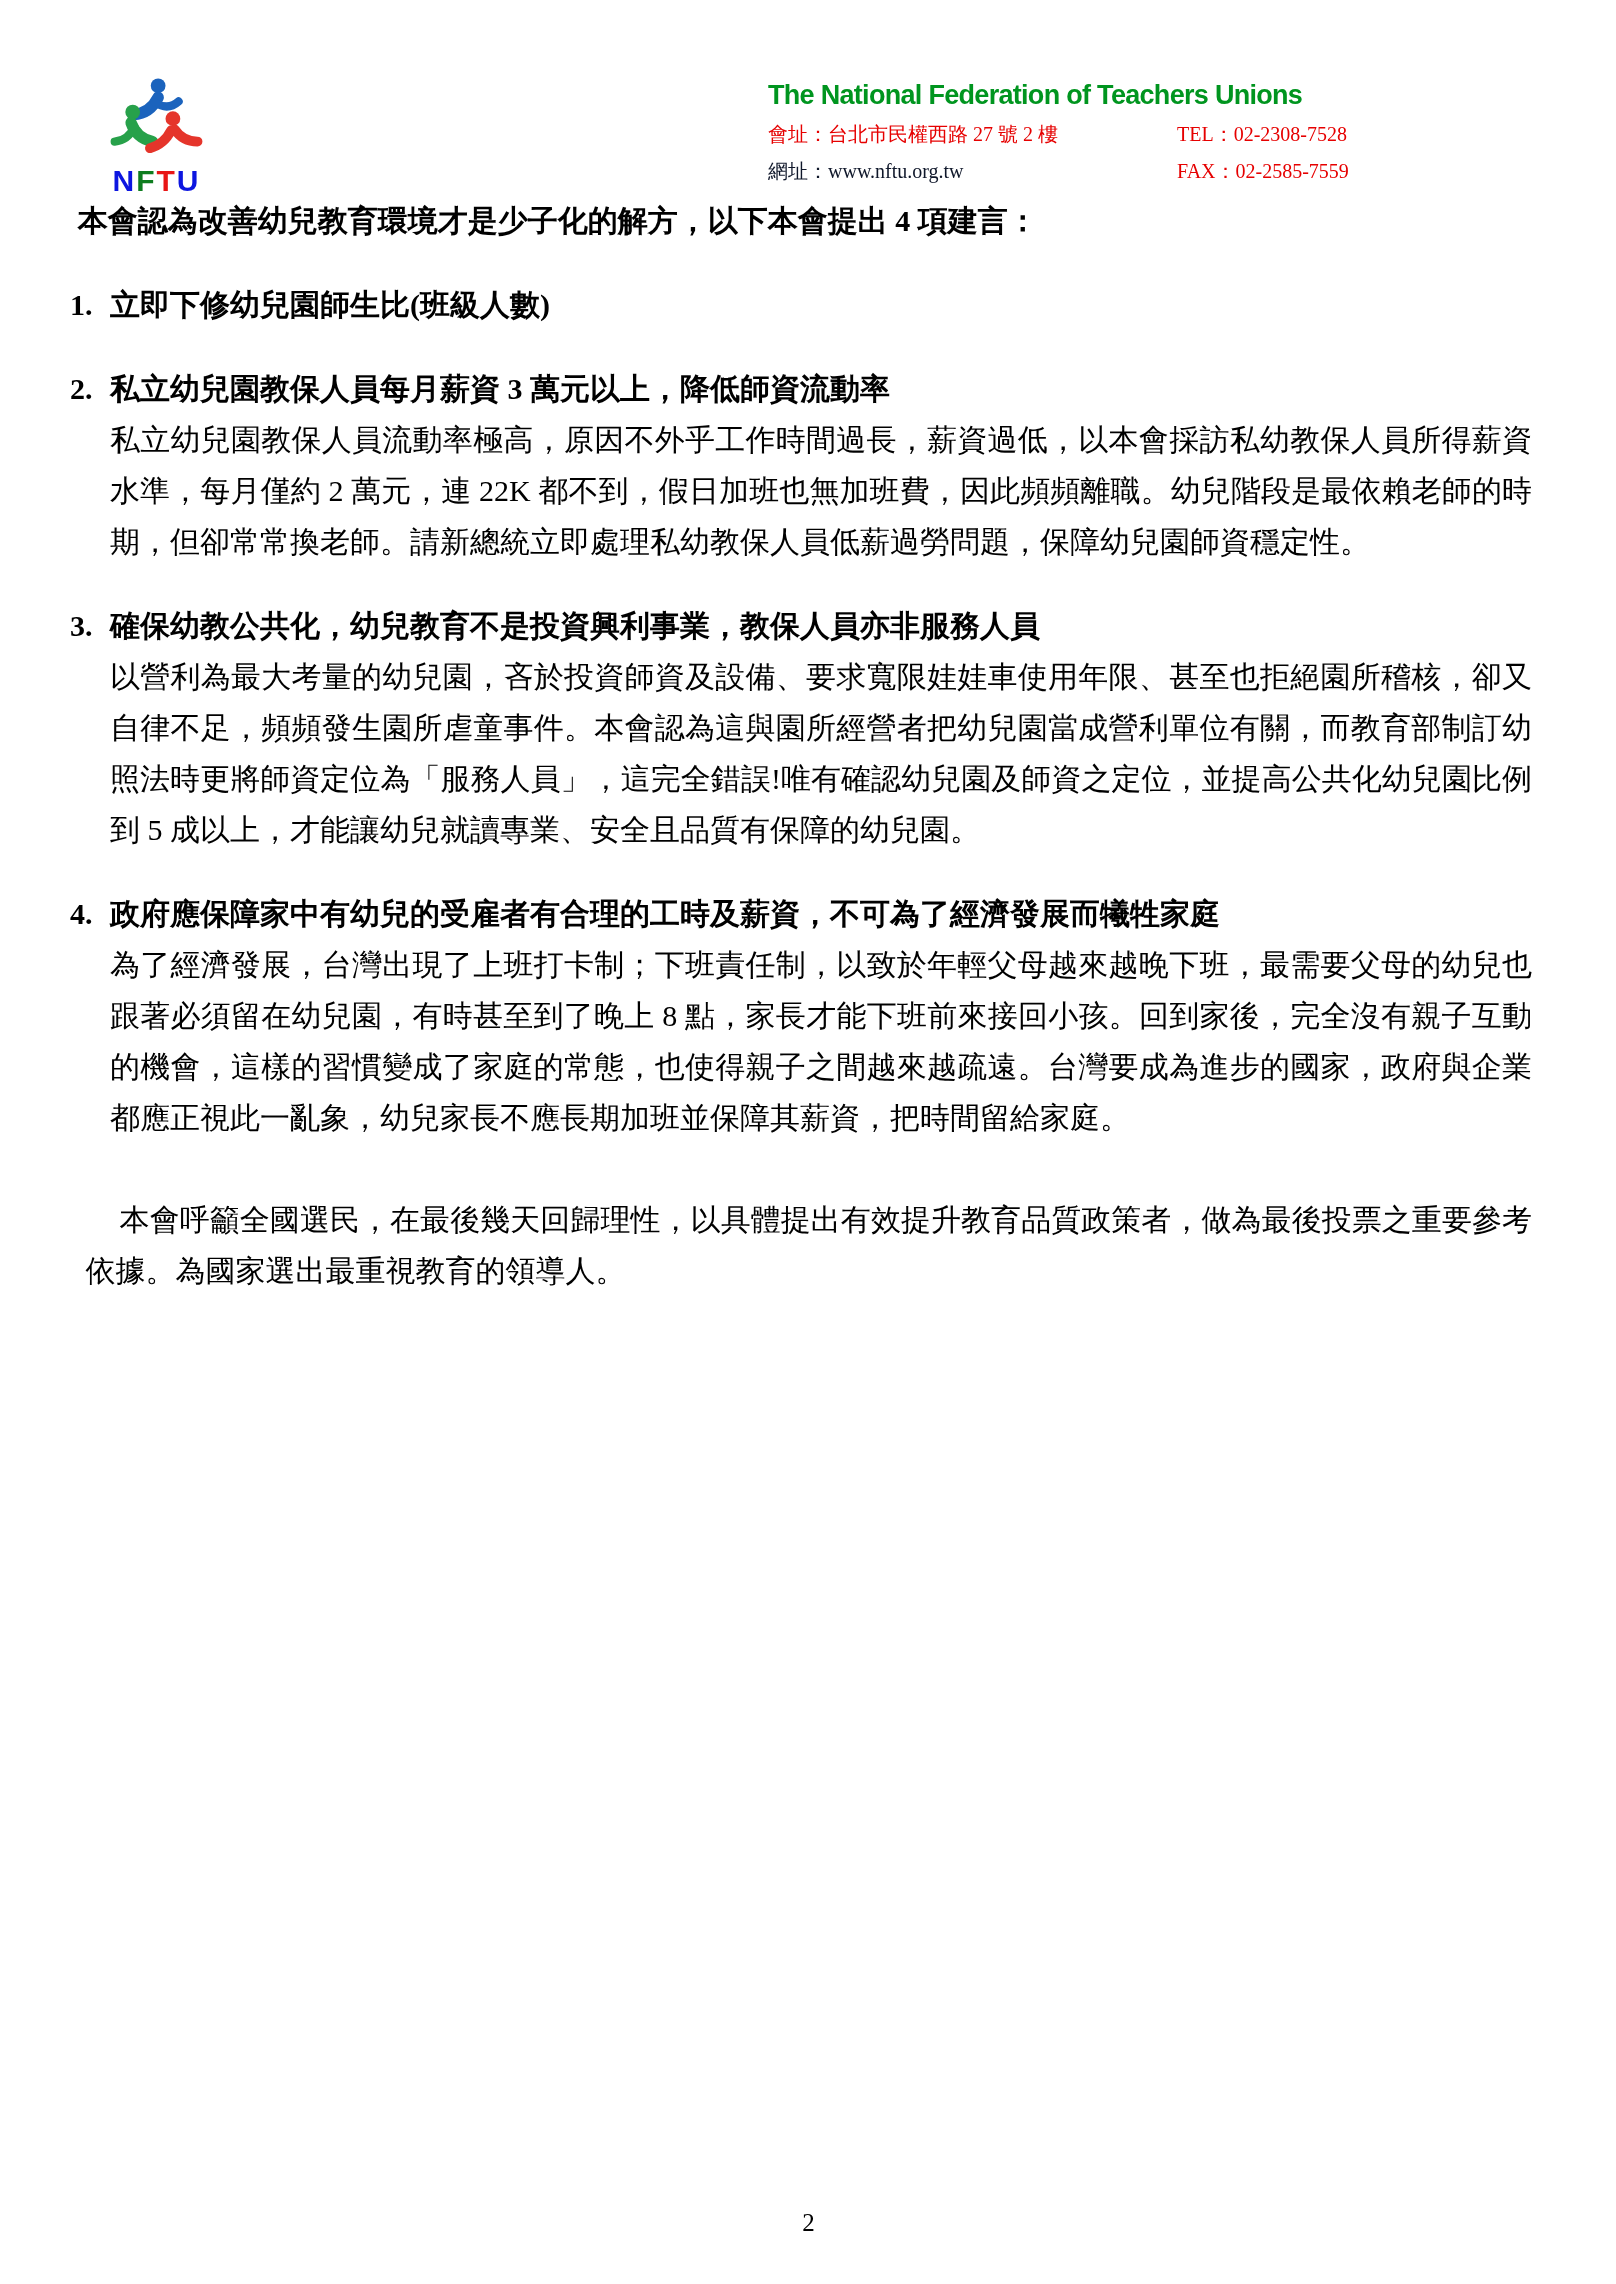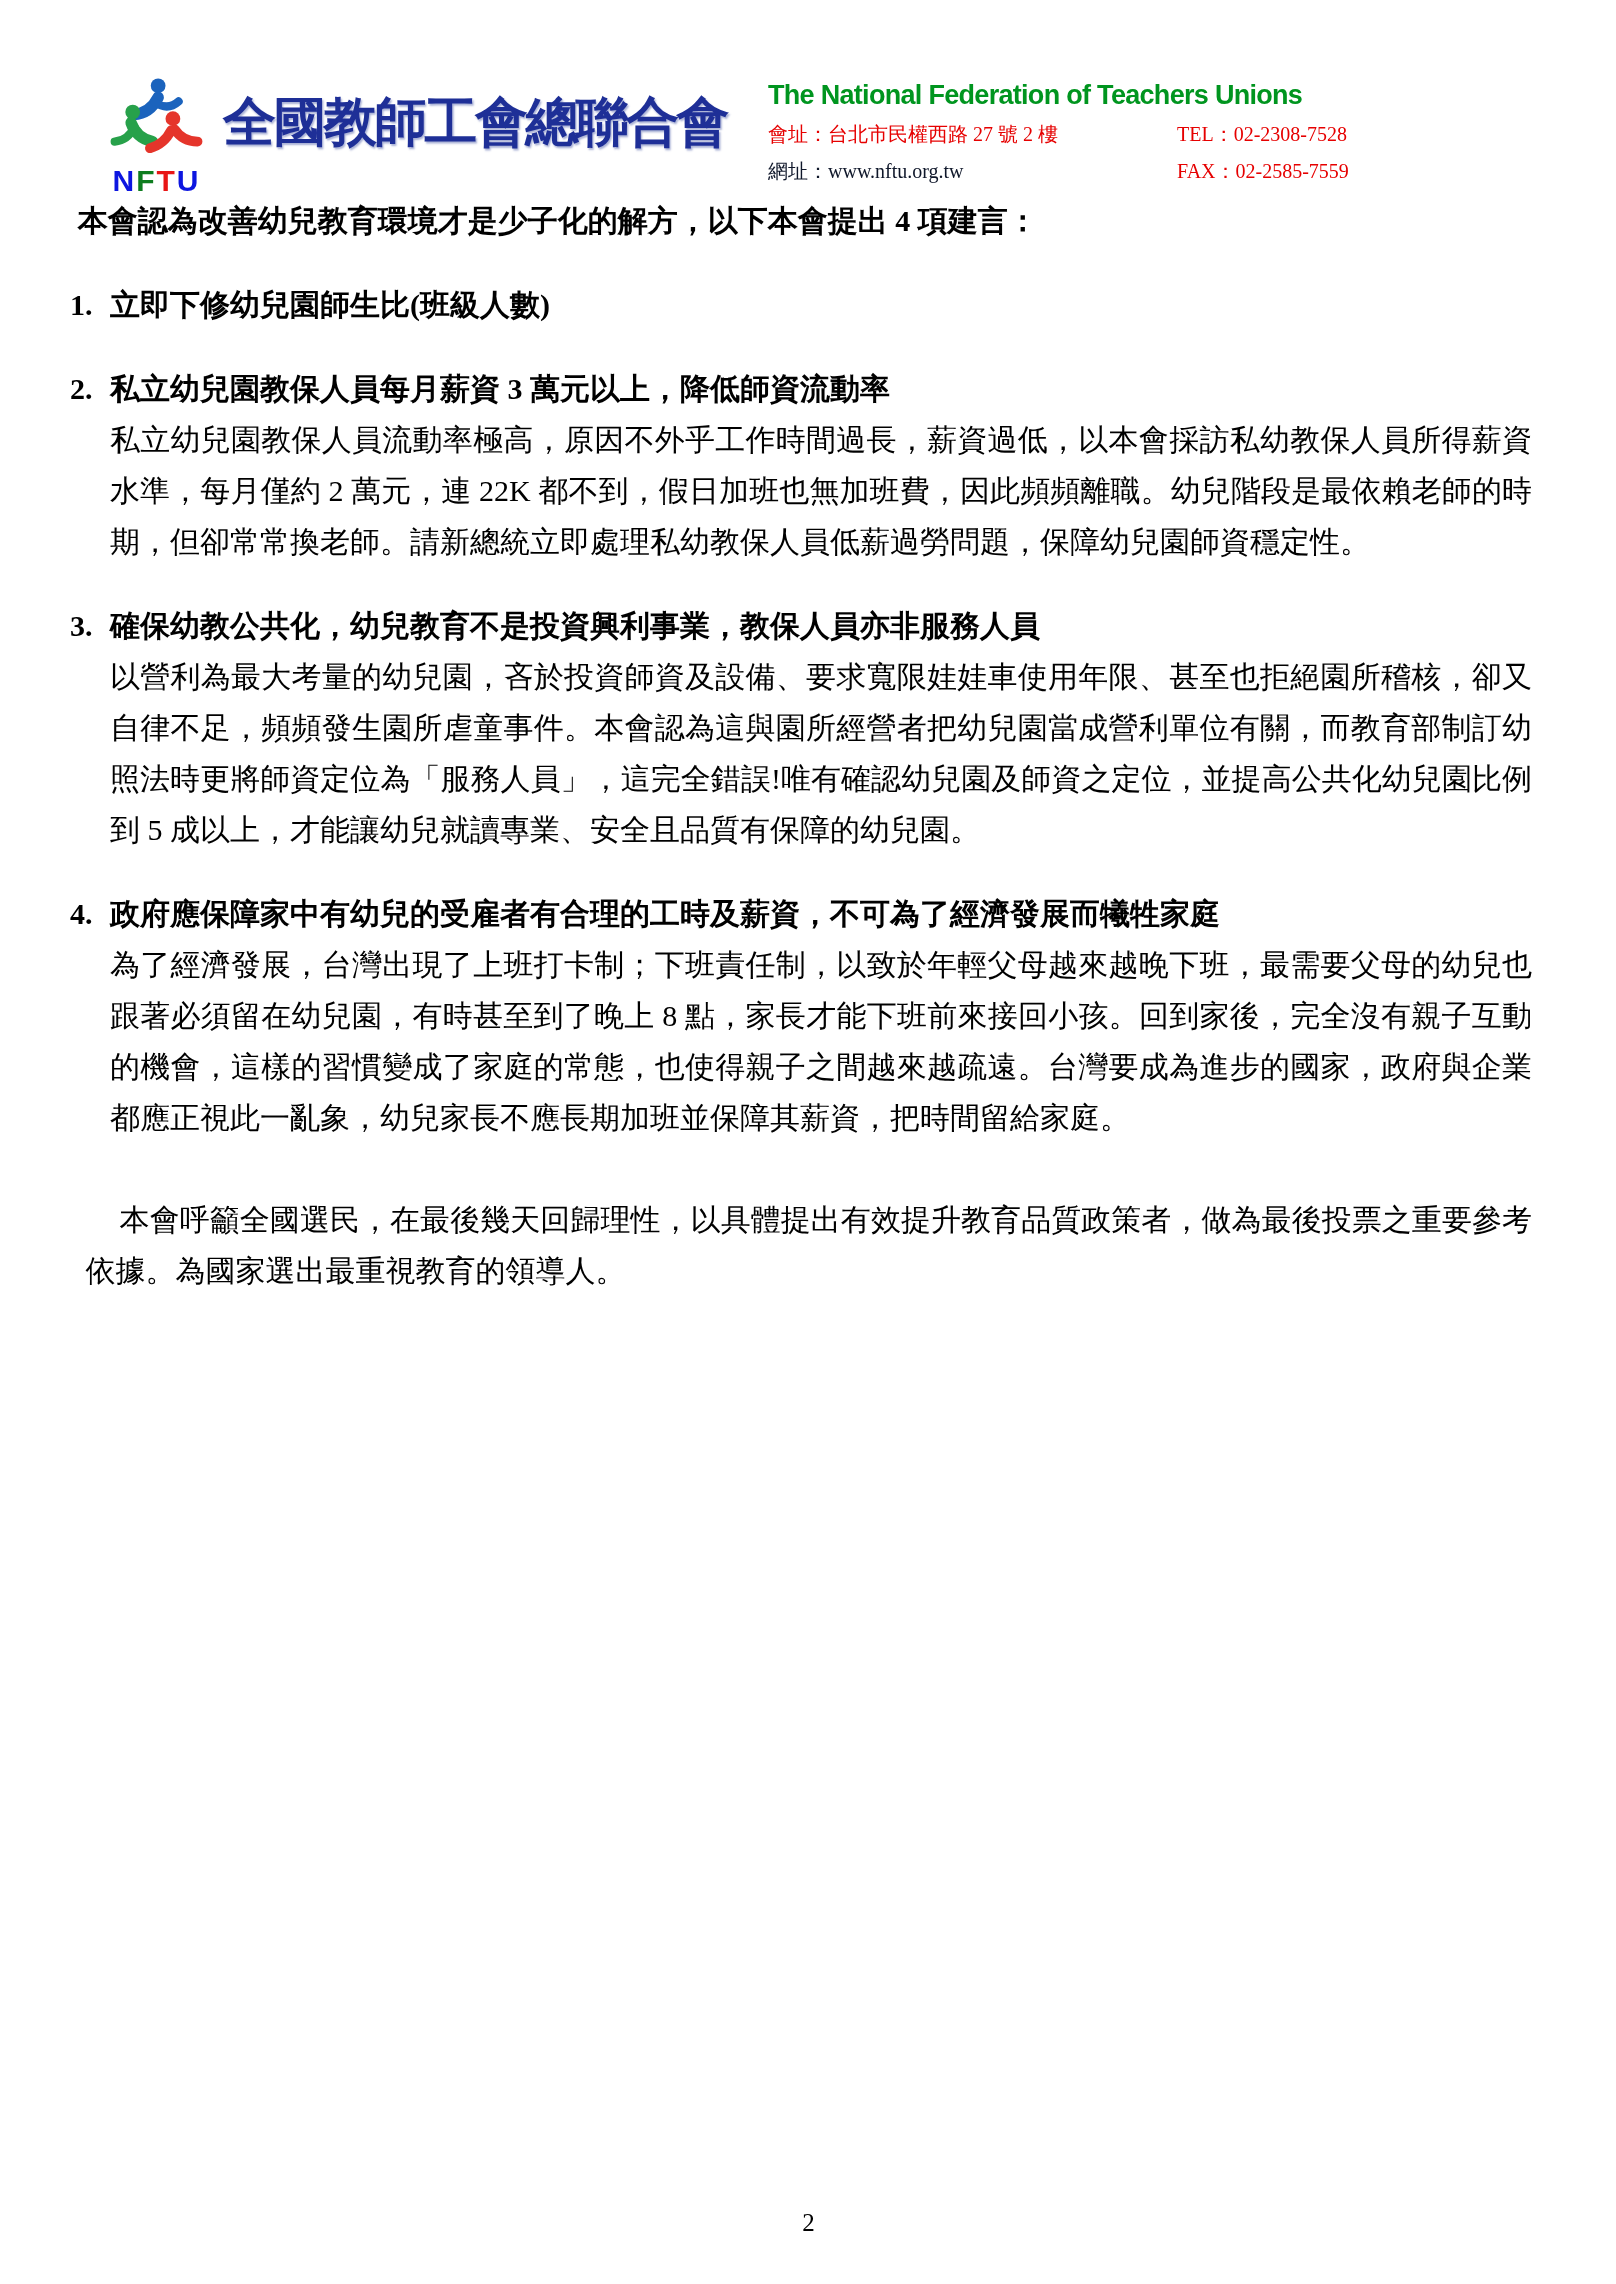--- a/index.html
+++ b/index.html
@@ -91,21 +91,20 @@
         <g fill="none" stroke="#e5352b" stroke-linecap="round">
           <circle cx="80" cy="52" r="9" fill="#e5352b" stroke="none"></circle>
           <path d="M82,65 C88,74 98,80 110,80 M78,66 C72,78 63,85 52,88" stroke-width="12"></path>
         </g>
       </svg>
       <div class="logo-text">
         <span style="color: rgb(13, 22, 224);">N</span><span style="color: rgb(14, 125, 31);">F</span><span style="color: rgb(232, 22, 22);">T</span><span style="color: rgb(13, 22, 224);">U</span>
       </div>
     </div>
 
-    <div class="org-zh" style="color: rgb(30, 47, 151);">全國教師工會總聯合會</div>
 
     <div class="header-right">
       <div class="org-en" style="color: rgb(0, 149, 31);">The National Federation of Teachers Unions</div>
       <div class="contact-row" style="color:#e60000;">
         <span class="contact-left" style="color: rgb(230, 0, 0);">會址：台北市民權西路 27 號 2 樓</span>
         <span class="contact-right" style="color: rgb(230, 0, 0);">TEL：02-2308-7528</span>
       </div>
       <div class="contact-row" style="color:#e60000;">
         <span class="contact-left" style="color: #0f172a;">網址：www.nftu.org.tw</span>
         <span class="contact-right" style="color: rgb(230, 0, 0);">FAX：02-2585-7559</span>

